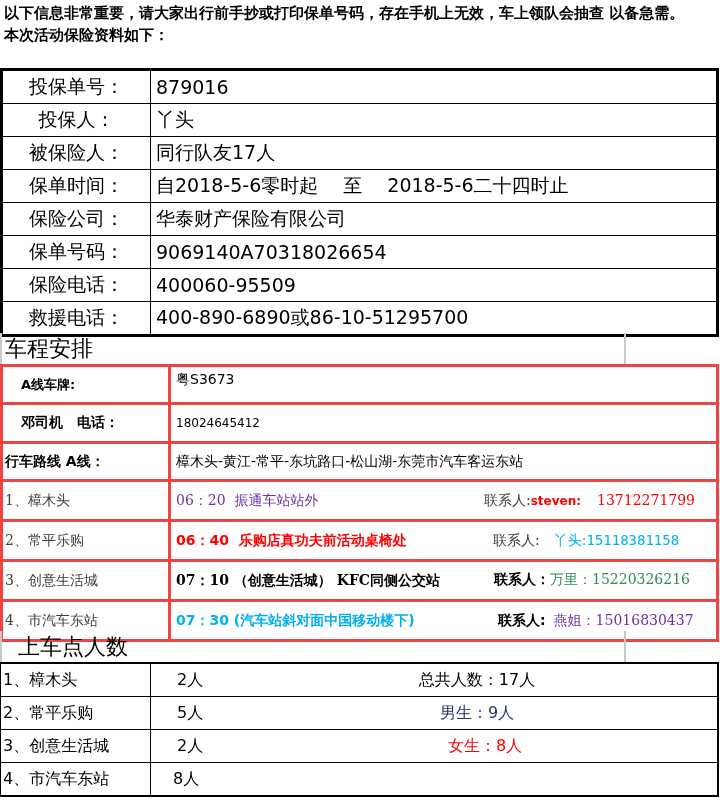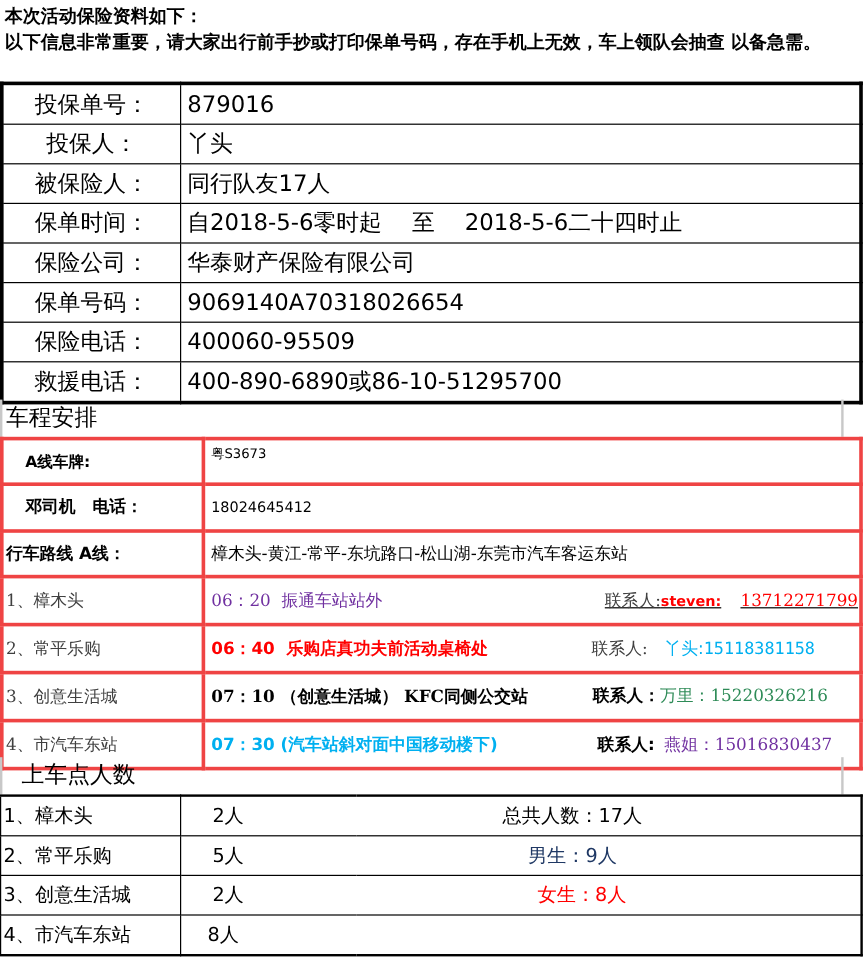--- a/index.html
+++ b/index.html
@@ -6,22 +6,22 @@
     body { width:720px; height:800px; position:relative; overflow:hidden;
            font-family:"DejaVu Serif", "Liberation Serif", serif; color:#000; }
     .intro { position:absolute; left:4px; top:2px; width:714px; font-size:15px; font-weight:bold;
              line-height:22px; font-family:"DejaVu Sans", sans-serif; }
     table { position:absolute; left:0; border-collapse:collapse; width:719px; table-layout:fixed; }
     td { padding:0; vertical-align:middle; overflow:hidden; white-space:nowrap; }
     .t1 { top:68px; border:3px solid #000; }
     .t1 td { border:1px solid #000; height:32px; font-size:19px; font-family:"DejaVu Sans", sans-serif; }
     .t1 td.lab { text-align:center; width:147px; }
     .t1 td.val { padding-left:5px; }
-    .sec { position:absolute; left:0; width:703px; border-left:2px solid #c8c8c8; border-right:2px solid #c8c8c8;
-           font-size:19px; font-family:"DejaVu Sans", sans-serif; }
+    .sec { position:absolute; left:0; width:626px; border-left:2px solid #c8c8c8; border-right:2px solid #c8c8c8;
+           font-size:22px; font-family:"DejaVu Sans", sans-serif; }
     .t2 { top:364px; border-top:2px solid #000; border-right:2px solid #000; border-bottom:2px solid #000; }
     .t2 td { border:3px solid #ef4444; font-size:14px; font-family:"DejaVu Sans", sans-serif; }
     .t2 td.lab { width:147px; padding-left:4px; }
     .t2 td.val { padding-left:5px; }
     .t3 { top:662px; border-top:2px solid #000; border-right:2px solid #000; border-bottom:2px solid #000; }
     .t3 td { border:1px solid #000; height:32px; font-size:16px; font-family:"DejaVu Sans", sans-serif; }
     .t3 td.lab { width:147px; padding-left:2px; }
     .route-row td { height:37px; }
     .c-purple { color:#7030a0; }
     .c-red { color:#ff0000; }
@@ -29,22 +29,22 @@
     .c-green { color:#2e8b57; }
     .c-navy { color:#1f3864; }
     .c-gray { color:#404040; }
     .contact { display:inline-block; position:absolute; }
     .cell-rel { position:relative; }
   </style>
 </head>
 <body>
 
 <div class="intro">
+  <div style="white-space:normal;">以下信息非常重要，请大家出行前手抄或打印保单号码，存在手机上无效，车上领队会抽查 以备急需。</div>
   <div>本次活动保险资料如下：</div>
-  <div style="white-space:normal;">以下信息非常重要，请大家出行前手抄或打印保单号码，存在手机上无效，车上领队会抽查 以备急需。</div>
 </div>
 
 <table class="t1">
   <tbody>
       <tr>
         <td class="lab">投保单号：</td>
         <td class="val">879016</td>
       </tr>
   <tr>
         <td class="lab">投保人：</td>
@@ -76,35 +76,35 @@
       </tr>
 </tbody>
   </table>
 
 <div class="sec" style="top:333px; height:31px; line-height:31px; padding-left:3px; box-sizing:border-box;">车程安排</div>
 
 <table class="t2">
   <tbody>
       <tr style="height:38px;">
     <td class="lab" style="padding-left:18px; font-weight:bold; font-size:13px;">A线车牌:</td>
-    <td class="val" style="font-size:11px; vertical-align:top; padding-top:4px;">粤S3673</td>
+    <td class="val" style="font-size:14px; vertical-align:top; padding-top:4px;">粤S3673</td>
   </tr>
   <tr style="height:39px;">
     <td class="lab" style="padding-left:18px; font-weight:bold; font-size:14px; white-space:pre;">邓司机　电话：</td>
     <td class="val" style="font-size:12px;">18024645412</td>
   </tr>
   <tr style="height:38px;">
     <td class="lab" style="padding-left:2px; font-weight:bold; font-size:14px;">行车路线 A线：</td>
     <td class="val" style="font-size:14px;">樟木头-黄江-常平-东坑路口-松山湖-东莞市汽车客运东站</td>
   </tr>
   <tr class="route-row">
     <td class="lab c-gray" style="font-family:'DejaVu Serif', serif; padding-left:2px;">1、樟木头</td>
     <td class="val cell-rel">
       <span class="c-purple" style="font-family:'DejaVu Serif', serif; white-space:pre;">06：20  振通车站站外</span>
-      <span class="contact" style="left:333px; top:10px;text-decoration:underline;">
+      <span class="contact" style="left:313px; top:10px;">
         <span class="c-gray" style="font-family:'DejaVu Serif', serif;">联系人:</span><span class="c-red" style="font-weight:bold; font-size:12px; margin-right:16px;">steven:</span><span class="c-red" style="font-family:'DejaVu Serif', serif;">13712271799</span>
       </span>
     </td>
   </tr>
   <tr class="route-row">
     <td class="lab c-gray" style="font-family:'DejaVu Serif', serif; padding-left:2px;">2、常平乐购</td>
     <td class="val cell-rel">
       <span class="c-red" style="font-weight:bold; white-space:pre;">06：40  乐购店真功夫前活动桌椅处</span>
       <span class="contact" style="left:322px; top:10px;">
         <span class="c-gray" style="font-family:'DejaVu Serif', serif; margin-right:14px;">联系人:</span><span class="c-cyan">丫头:</span><span class="c-cyan" style="font-family:'DejaVu Sans Mono', monospace;">15118381158</span>

